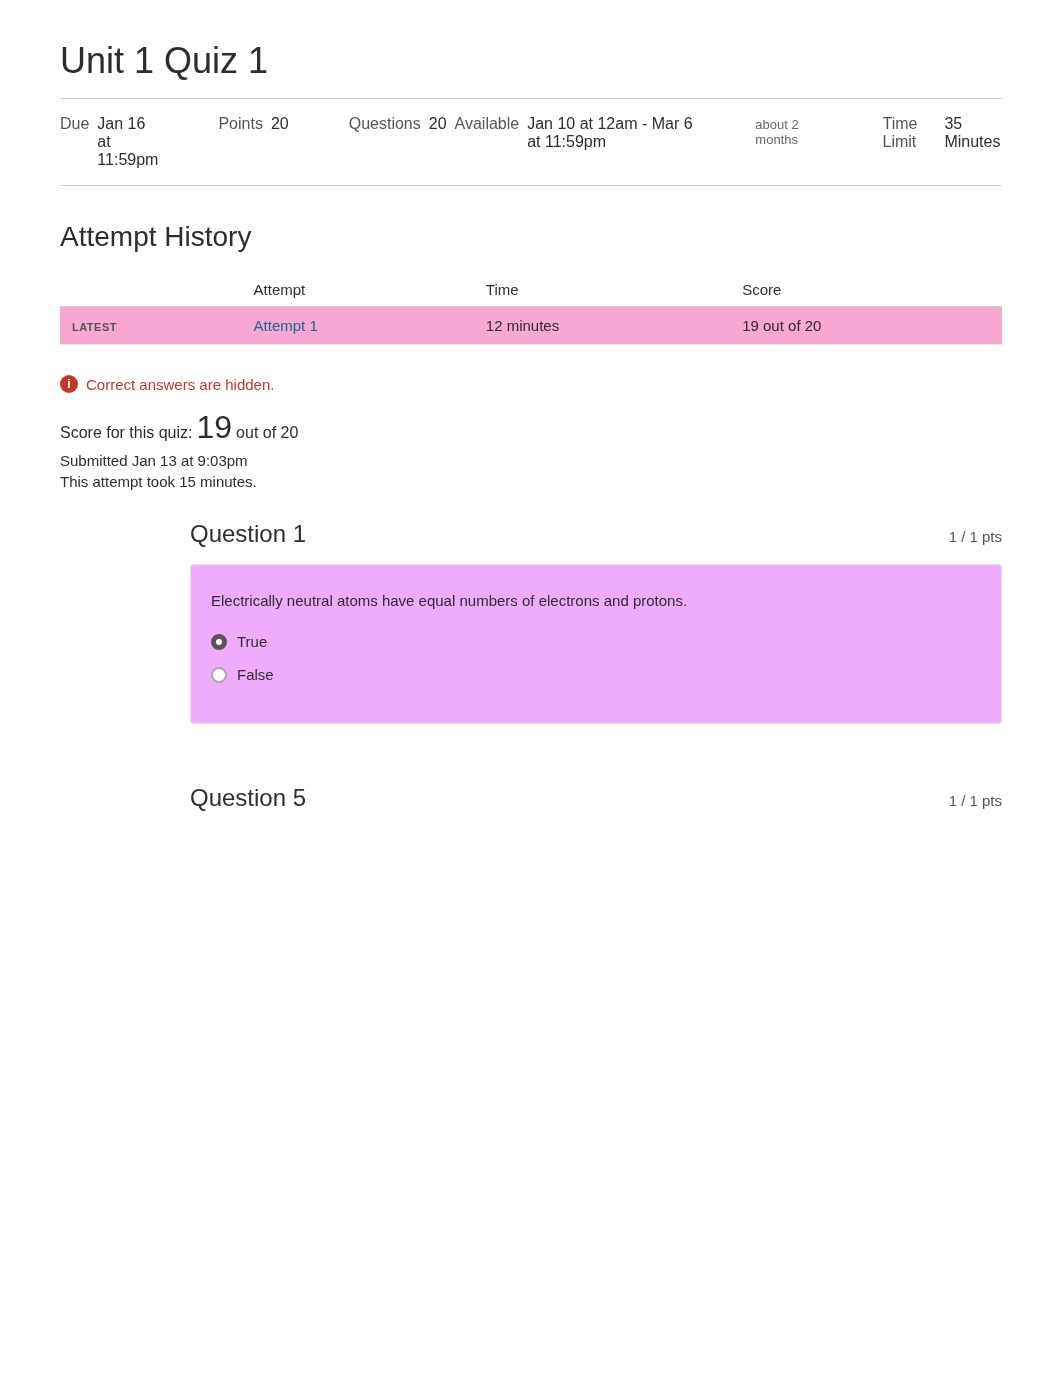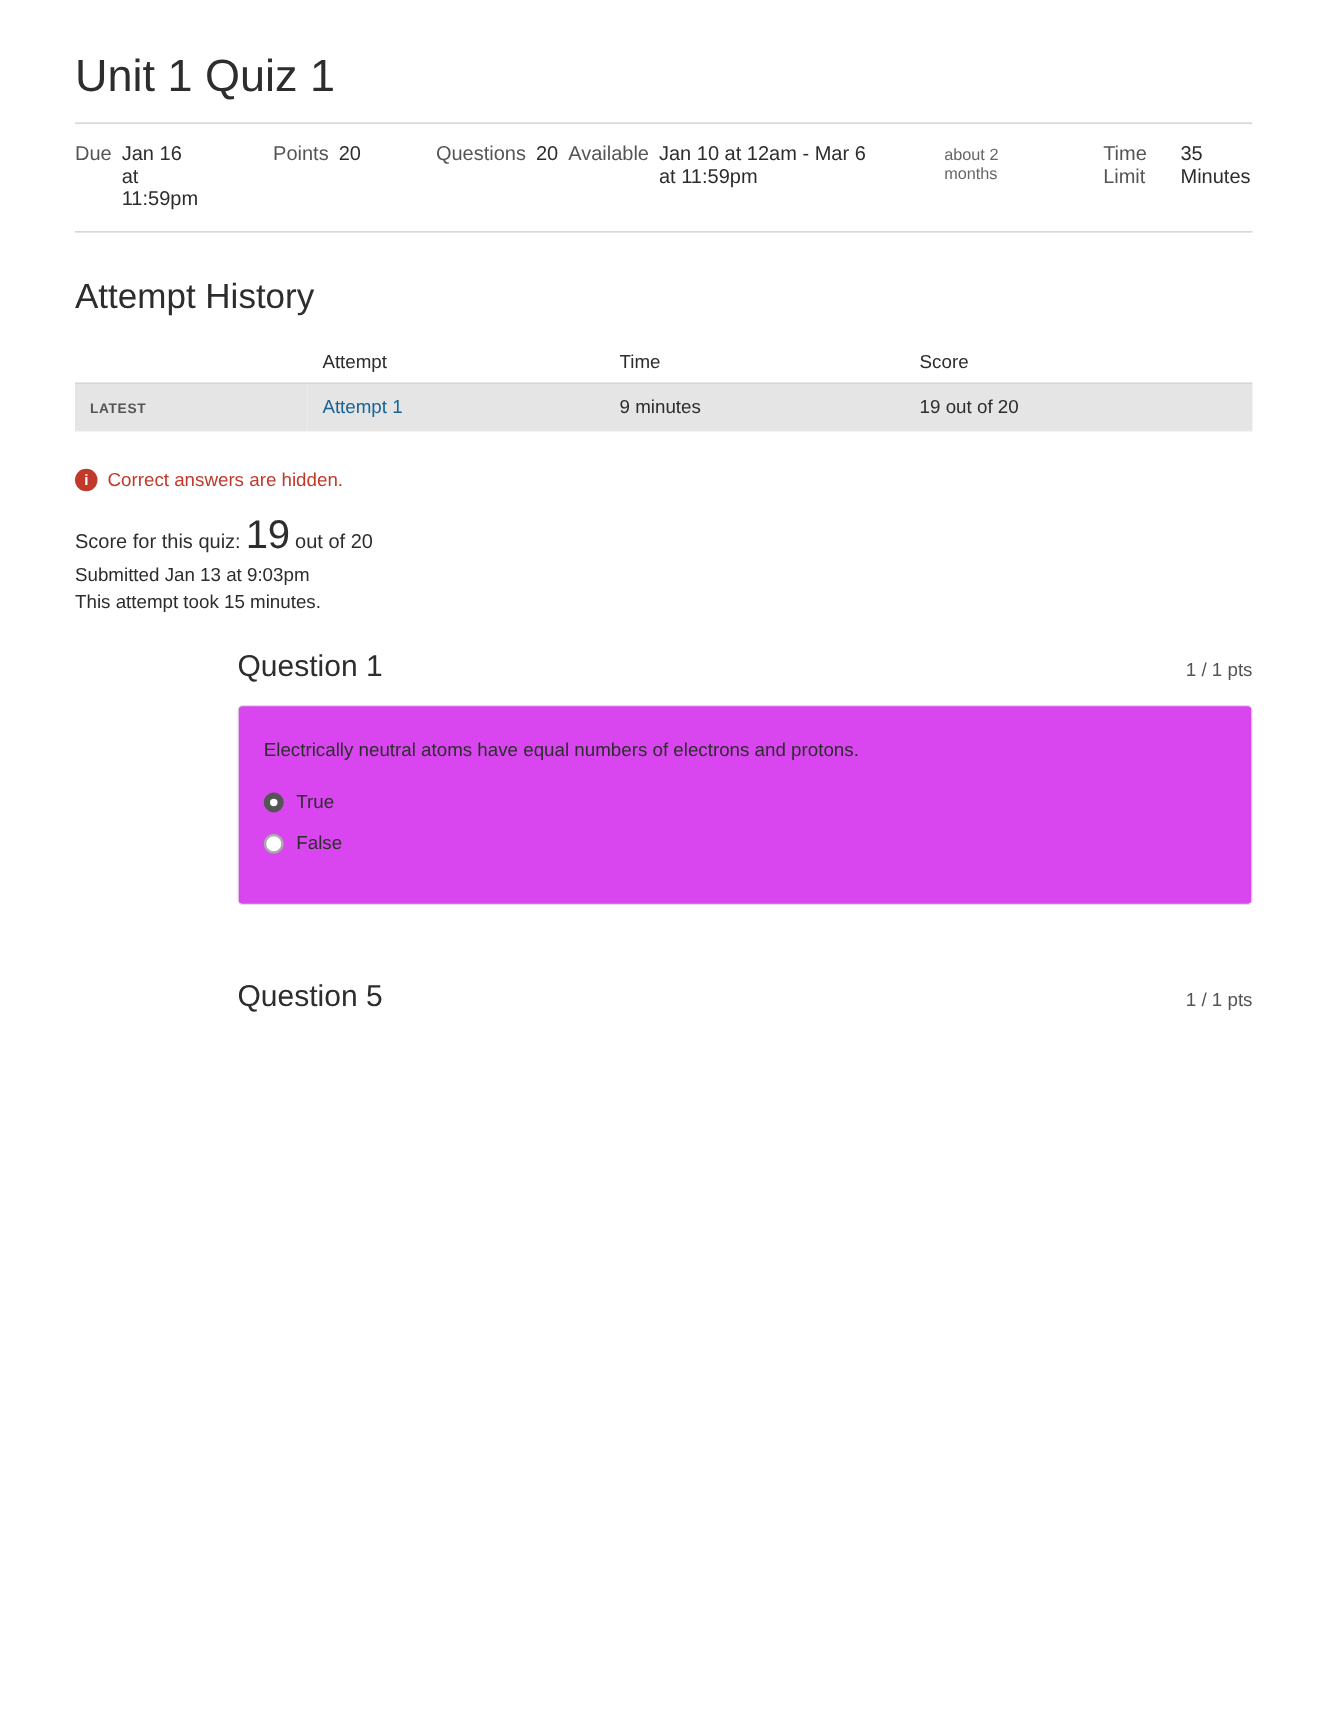--- a/index.html
+++ b/index.html
@@ -74,21 +74,21 @@
     }
 
     .attempt-table td {
       font-size: 15px;
       padding: 10px 12px;
       text-align: left;
       border-bottom: 1px solid #e8e8e8;
     }
 
     .attempt-table tr.latest-row {
-      background: #e5e5e5;
+      background: #f9a8d4;
     }
 
     .latest-badge {
       font-size: 11px;
       font-weight: 600;
       color: #555;
       letter-spacing: 0.5px;
     }
 
     .attempt-link {
@@ -158,21 +158,21 @@
       font-size: 24px;
       font-weight: 300;
     }
 
     .question-pts {
       font-size: 15px;
       color: #555;
     }
 
     .question-card {
-      background: #d946ef;
+      background: #f0abfc;
       border: 1px solid #e0e0e0;
       border-radius: 4px;
       padding: 24px 20px;
     }
 
     .question-text {
       font-size: 15px;
       line-height: 1.6;
       margin-bottom: 20px;
       color: #2d2d2d;
@@ -278,21 +278,21 @@
   </thead>
   <tbody>
     <tr class="latest-row">
       <td>
         <span class="latest-badge">LATEST</span>
       </td>
       <td>
         <a href="#" class="attempt-link">Attempt 1</a>
       </td>
       <td>
-        <span>9 minutes</span>
+        <span>12 minutes</span>
       </td>
       <td>
         <span>19 out of 20</span>
       </td>
     </tr>
   </tbody>
 </table>
 
 <div class="correct-answers-notice">
   <span class="notice-icon">i</span>

